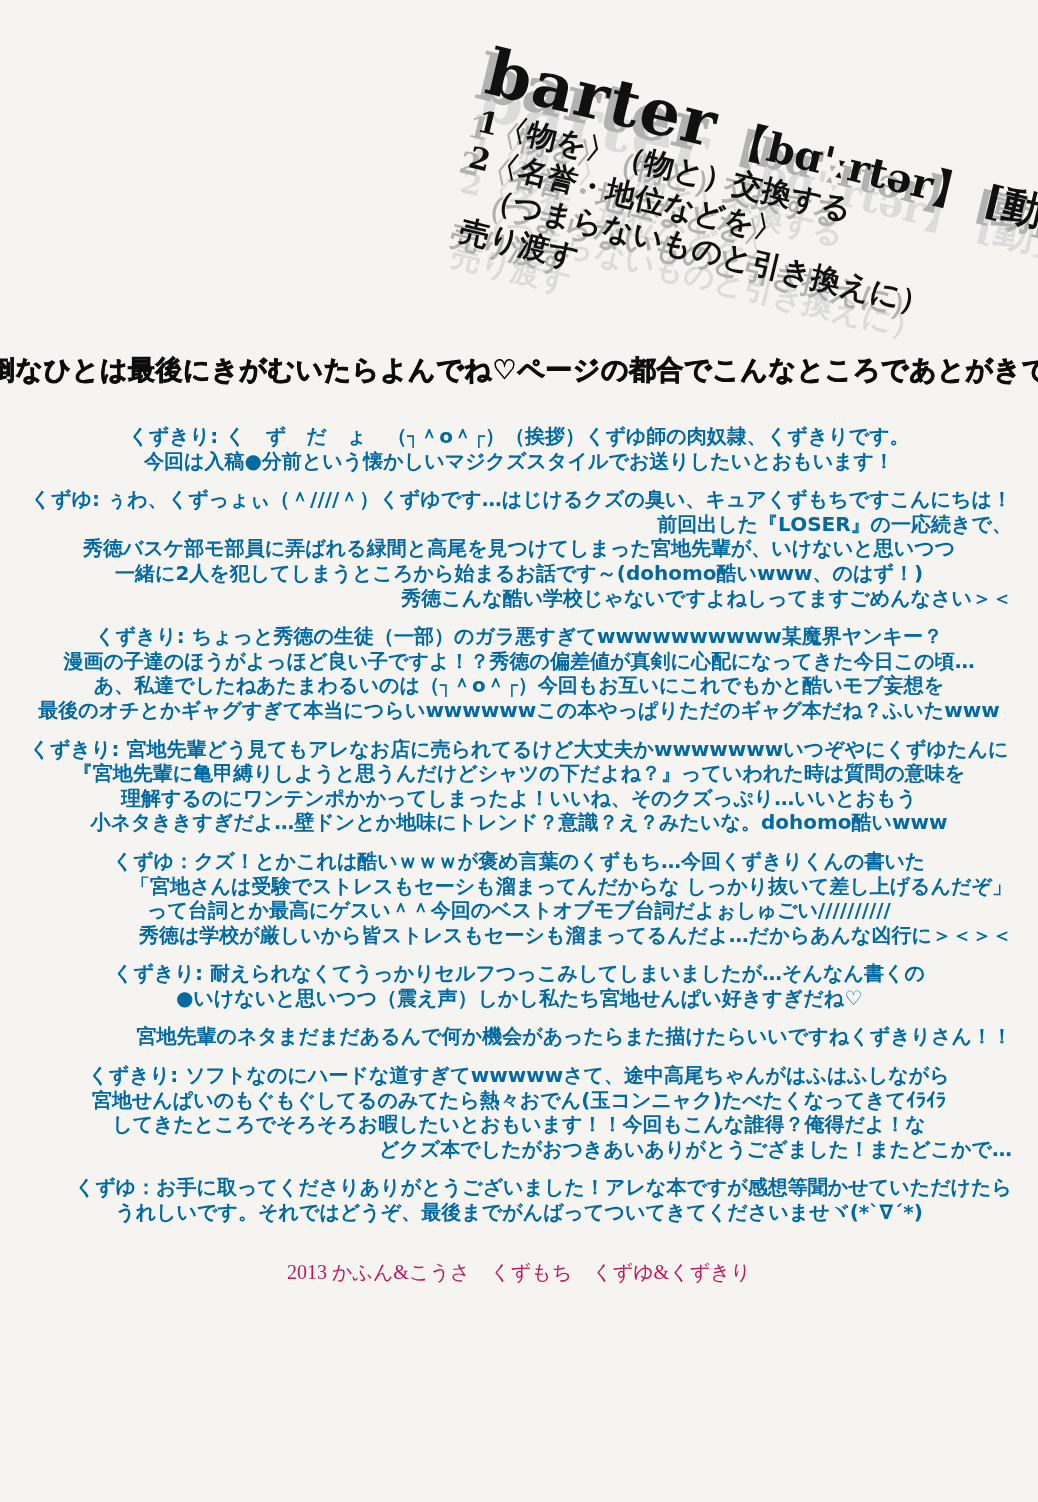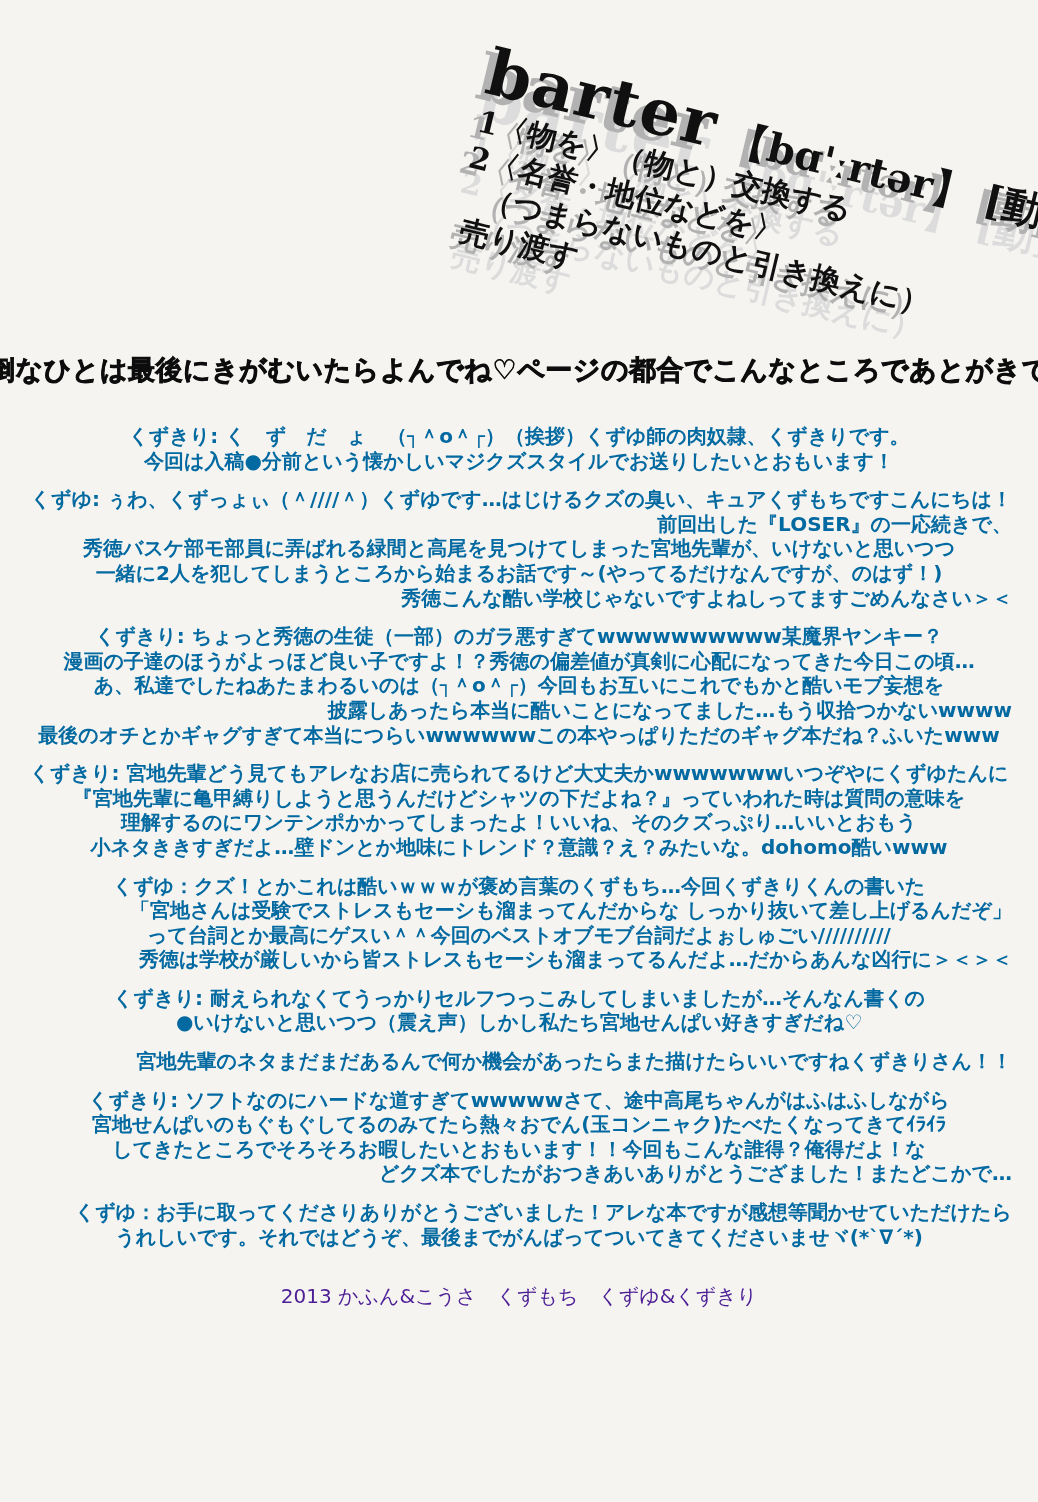--- a/index.html
+++ b/index.html
@@ -38,21 +38,21 @@
   }
   .para + .para{margin-top:14px;}
   .tl{
     font-size:20px;line-height:24.6px;white-space:nowrap;color:#0369a1;font-weight:bold;
   }
   .a-c{text-align:center;}
   .a-l{text-align:right;}
   .a-r{text-align:right;}
   .footer{
     margin-top:34px;text-align:center;
-    font-size:20px;color:#4c1d95;
+    font-size:20px;color:#be185d;font-family:Liberation Serif, serif;
   }
 </style>
 </head>
 <body>
 
 <div class="dict">
   <div class="dict-head">
     <span class="hw">barter</span>
     <span class="pron">【bɑ'ːrtər】</span>
     <span class="pos">[動]</span>
@@ -68,28 +68,27 @@
 <div class="body-text">
 
   <div class="para">
       <div class="tl a-c">くずきり: く　ず　だ　ょ　（┐＾o＾┌）（挨拶）くずゆ師の肉奴隷、くずきりです。</div>
       <div class="tl a-c">今回は入稿●分前という懐かしいマジクズスタイルでお送りしたいとおもいます！</div>
     </div>
     <div class="para">
       <div class="tl a-l">くずゆ: ぅわ、くずっょぃ（＾////＾）くずゆです…はじけるクズの臭い、キュアくずもちですこんにちは！</div>
       <div class="tl a-r">前回出した『LOSER』の一応続きで、</div>
       <div class="tl a-c">秀徳バスケ部モ部員に弄ばれる緑間と高尾を見つけてしまった宮地先輩が、いけないと思いつつ</div>
-      <div class="tl a-c">一緒に2人を犯してしまうところから始まるお話です～(やってるだけなんですが、のはず！)</div>
+      <div class="tl a-c">一緒に2人を犯してしまうところから始まるお話です～(dohomo酷いwww、のはず！)</div>
       <div class="tl a-r">秀徳こんな酷い学校じゃないですよねしってますごめんなさい＞＜</div>
     </div>
     <div class="para">
       <div class="tl a-c">くずきり: ちょっと秀徳の生徒（一部）のガラ悪すぎてwwwwwwwwww某魔界ヤンキー？</div>
       <div class="tl a-c">漫画の子達のほうがよっほど良い子ですよ！？秀徳の偏差値が真剣に心配になってきた今日この頃…</div>
       <div class="tl a-c">あ、私達でしたねあたまわるいのは（┐＾o＾┌）今回もお互いにこれでもかと酷いモブ妄想を</div>
-      <div class="tl a-r">披露しあったら本当に酷いことになってました…もう収拾つかないwwww</div>
       <div class="tl a-c">最後のオチとかギャグすぎて本当につらいwwwwwwこの本やっぱりただのギャグ本だね？ふいたwww</div>
     </div>
     <div class="para">
       <div class="tl a-c">くずきり: 宮地先輩どう見てもアレなお店に売られてるけど大丈夫かwwwwwwwいつぞやにくずゆたんに</div>
       <div class="tl a-c">『宮地先輩に亀甲縛りしようと思うんだけどシャツの下だよね？』っていわれた時は質問の意味を</div>
       <div class="tl a-c">理解するのにワンテンポかかってしまったよ！いいね、そのクズっぷり…いいとおもう</div>
       <div class="tl a-c">小ネタききすぎだよ…壁ドンとか地味にトレンド？意識？え？みたいな。dohomo酷いwww</div>
     </div>
     <div class="para">
       <div class="tl a-c">くずゆ：クズ！とかこれは酷いｗｗｗが褒め言葉のくずもち…今回くずきりくんの書いた</div>

